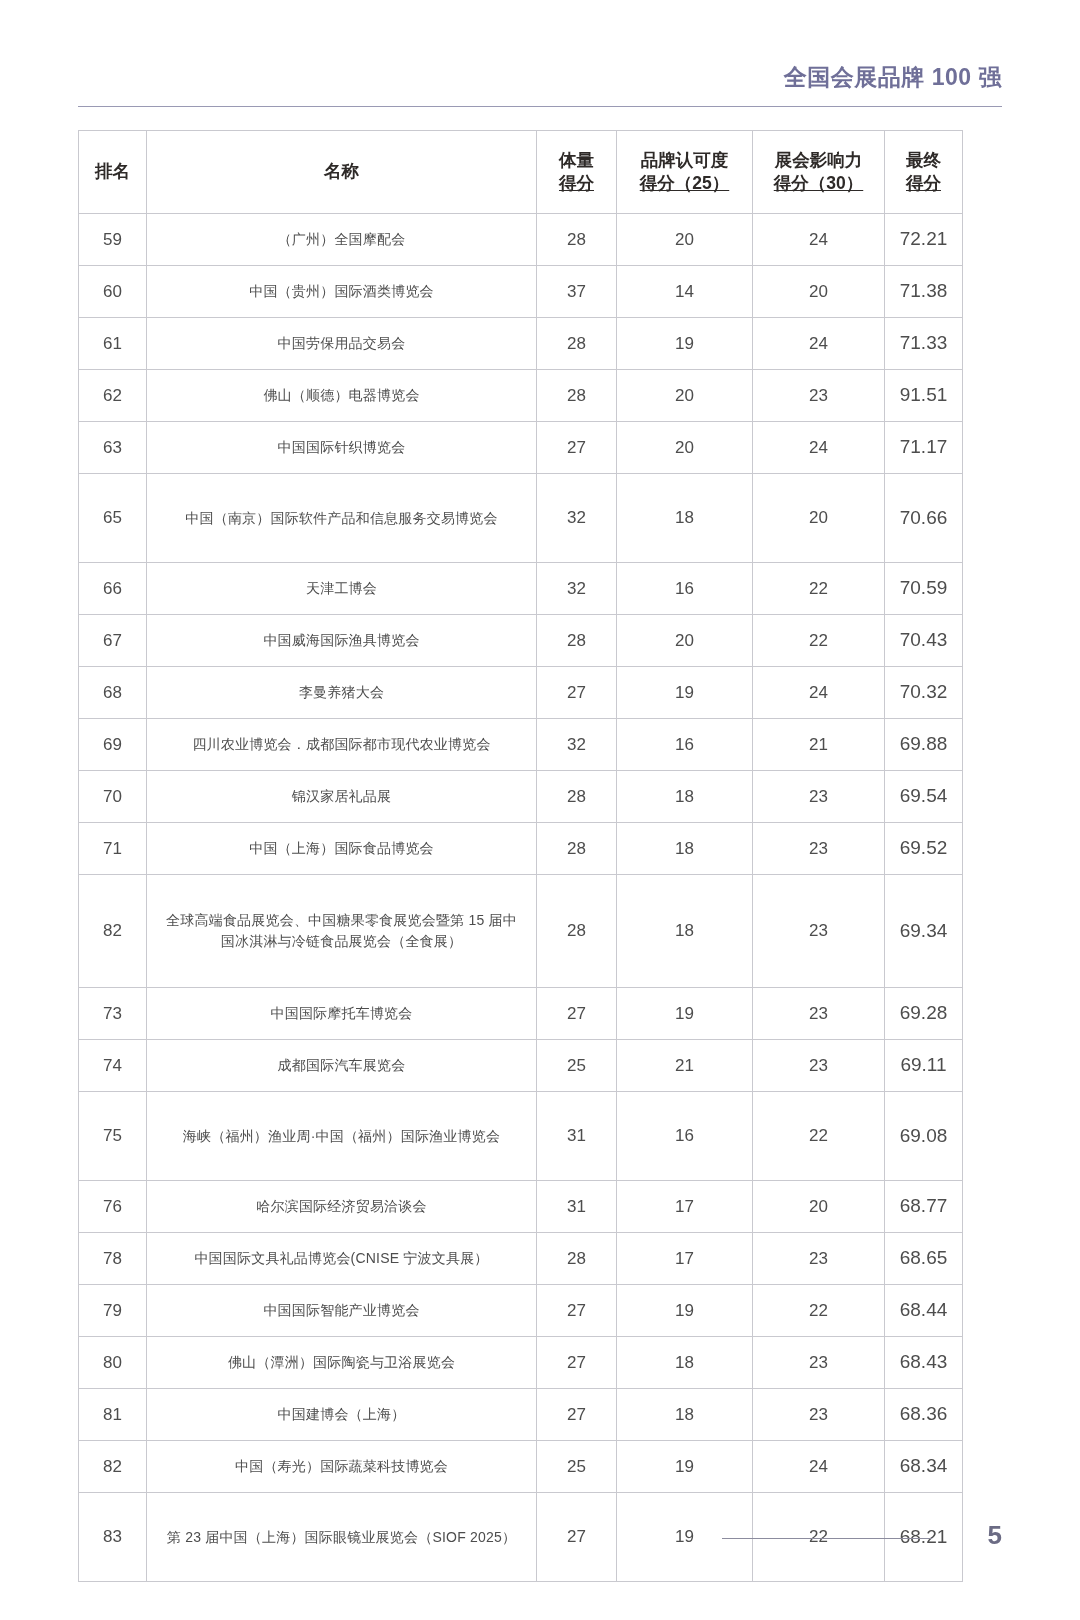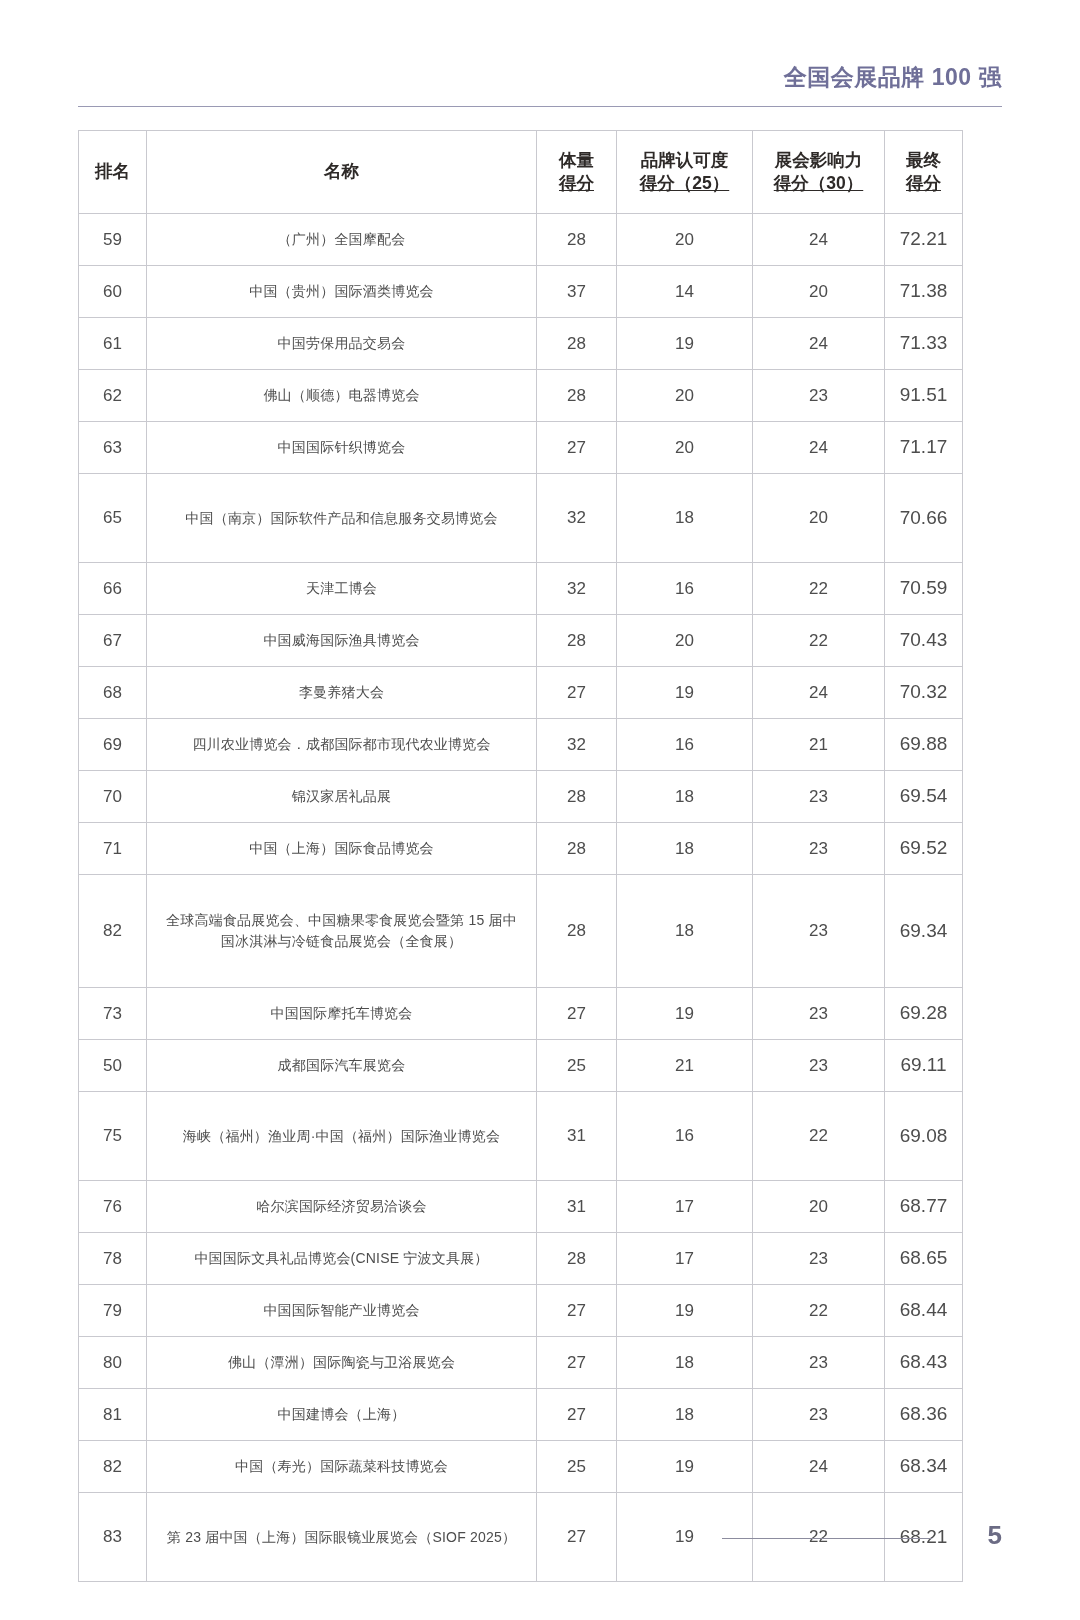--- a/index.html
+++ b/index.html
@@ -282,21 +282,21 @@
           </tr>
           <tr>
             <td class="num">73</td>
             <td class="name">中国国际摩托车博览会</td>
             <td class="num">27</td>
             <td class="num">19</td>
             <td class="num">23</td>
             <td class="final">69.28</td>
           </tr>
           <tr>
-            <td class="num">50</td>
+            <td class="num">74</td>
             <td class="name">成都国际汽车展览会</td>
             <td class="num">25</td>
             <td class="num">21</td>
             <td class="num">23</td>
             <td class="final">69.11</td>
           </tr>
           <tr class="tall2">
             <td class="num">75</td>
             <td class="name">海峡（福州）渔业周·中国（福州）国际渔业博览会</td>
             <td class="num">31</td>

